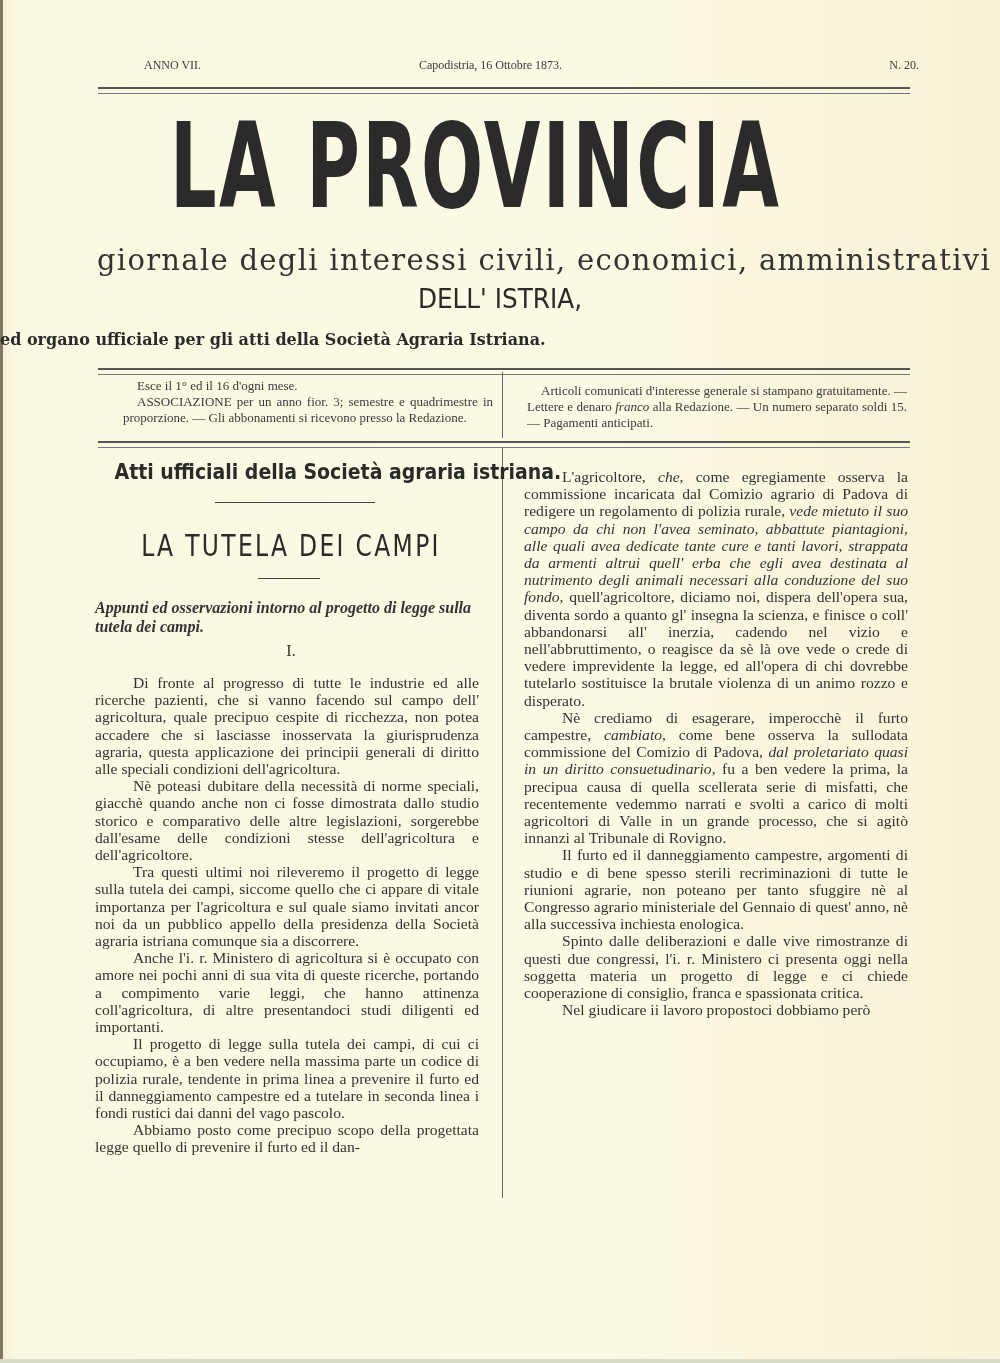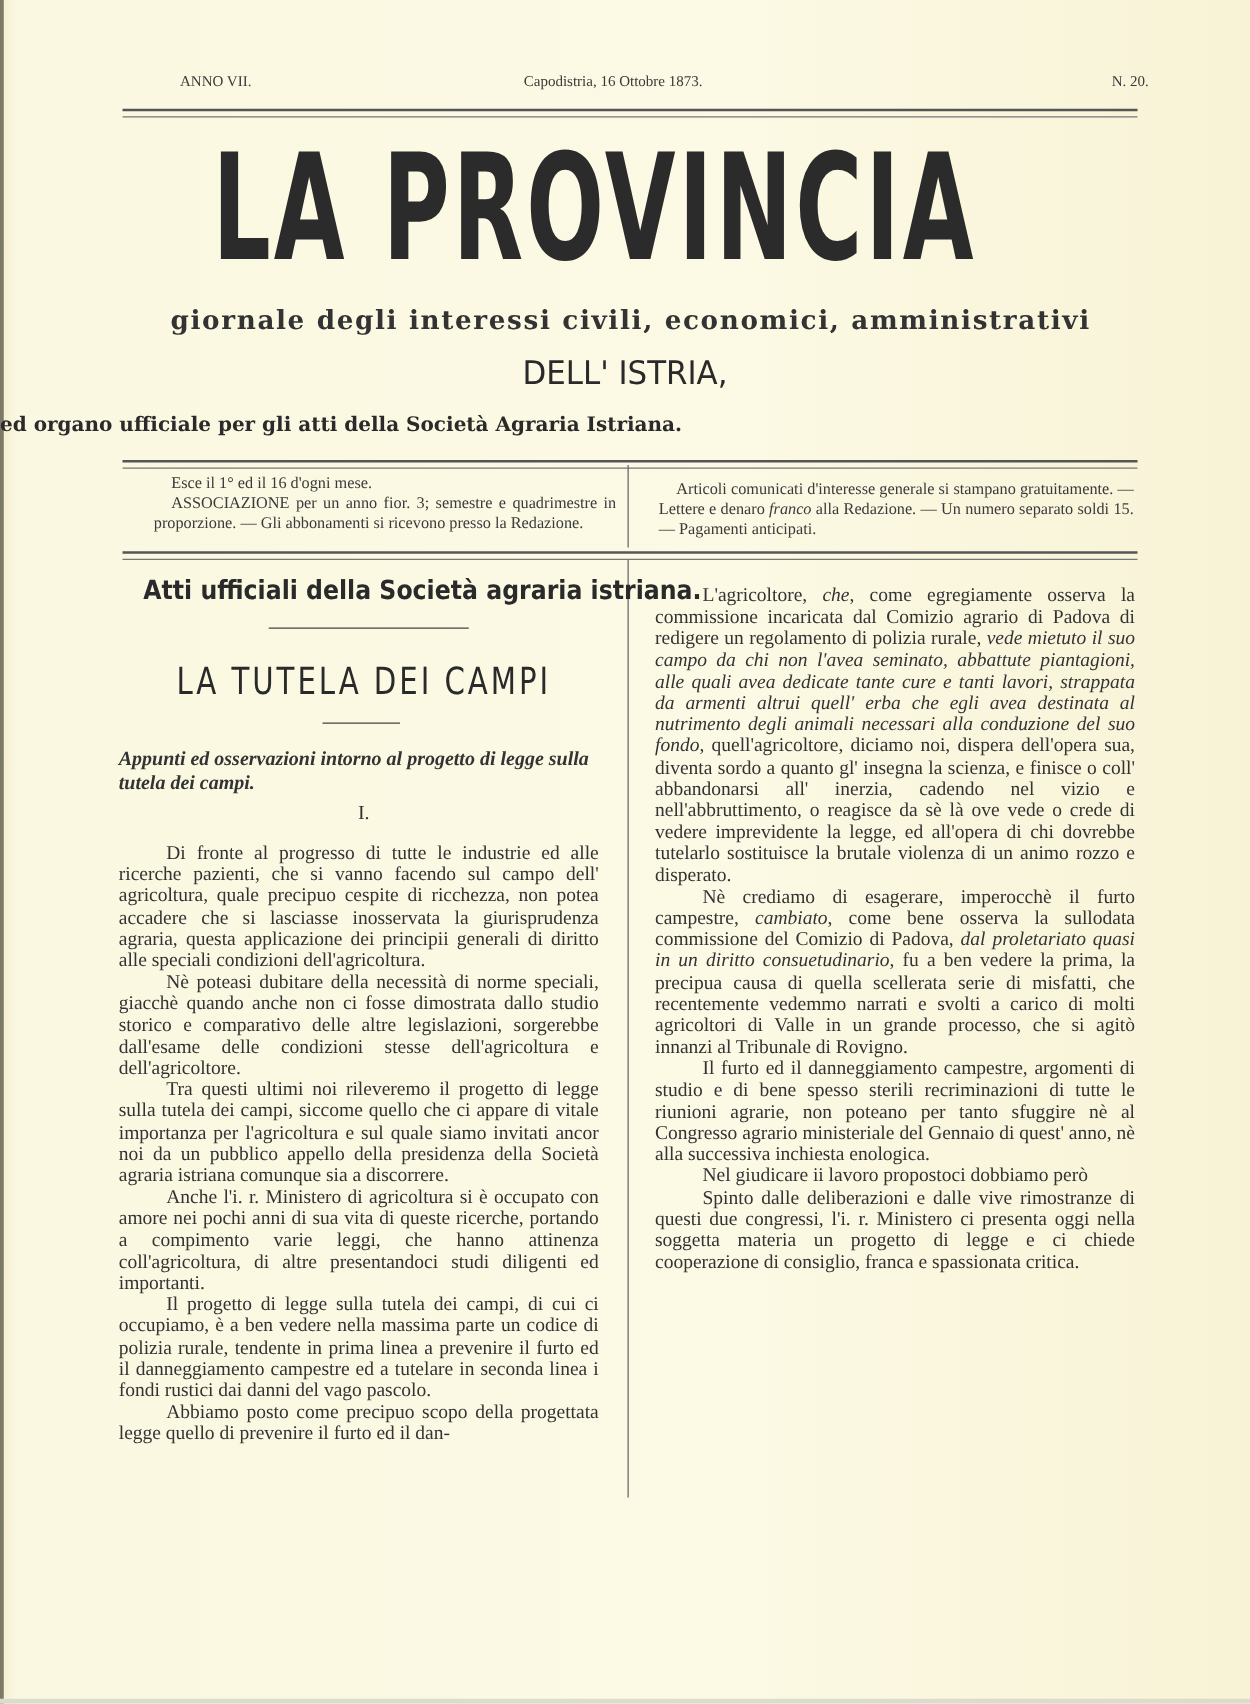--- a/index.html
+++ b/index.html
@@ -29,24 +29,23 @@
     border-top: 2px solid #555; border-bottom: 1px solid #777;
   }
 
   .masthead {
     position: absolute; top: 112px; left: 170px; width: 660px; height: 108px;
     font-family: "DejaVu Sans", sans-serif; font-weight: bold; color: #2b2b2b;
     font-size: 118px; line-height: 108px; letter-spacing: 4px;
     transform: scaleX(0.62); transform-origin: left top; white-space: nowrap;
   }
   .subtitle {
-    position: absolute; top: 243px; left: 97px; width: 815px; text-align: center;
-    font-family: "DejaVu Serif", serif; font-size: 21px; letter-spacing: 1.3px; color: #333;
+    position: absolute; top: 243px; left: 97px; width: 815px; text-align: left;
+    font-family: "DejaVu Serif", serif; font-size: 29px; letter-spacing: 1.3px; color: #333;
     white-space: nowrap;
-    font-weight: bold;
   }
   .istria {
     position: absolute; top: 284px; left: 0; width: 1000px; text-align: center;
     font-family: "DejaVu Sans", sans-serif; font-size: 26px; color: #2a2a2a;
     transform: scaleX(0.95);
   }
   .organo {
     position: absolute; top: 330px; left: 0; width: 1000px; text-align: left;
     font-family: "DejaVu Serif", serif; font-weight: bold; font-size: 16px; color: #2a2a2a;
   }
@@ -131,16 +130,16 @@
     <p class="ind">Tra questi ultimi noi rileveremo il progetto di legge sulla tutela dei campi, siccome quello che ci appare di vitale importanza per l'agricoltura e sul quale siamo invitati ancor noi da un pubblico appello della presidenza della Società agraria istriana comunque sia a discorrere.</p>
     <p class="ind">Anche l'i. r. Ministero di agricoltura si è occupato con amore nei pochi anni di sua vita di queste ricerche, portando a compimento varie leggi, che hanno attinenza coll'agricoltura, di altre presentandoci studi diligenti ed importanti.</p>
     <p class="ind">Il progetto di legge sulla tutela dei campi, di cui ci occupiamo, è a ben vedere nella massima parte un codice di polizia rurale, tendente in prima linea a prevenire il furto ed il danneggiamento campestre ed a tutelare in seconda linea i fondi rustici dai danni del vago pascolo.</p>
     <p class="ind">Abbiamo posto come precipuo scopo della progettata legge quello di prevenire il furto ed il dan-</p>
   </div>
 
   <div class="col col-right">
     <p class="ind"><span>L'agricoltore, </span><em>che</em><span>, come egregiamente osserva la commissione incaricata dal Comizio agrario di Padova di redigere un regolamento di polizia rurale, </span><em>vede mietuto il suo campo da chi non l'avea seminato, abbattute piantagioni, alle quali avea dedicate tante cure e tanti lavori, strappata da armenti altrui quell' erba che egli avea destinata al nutrimento degli animali necessari alla conduzione del suo fondo</em><span>, quell'agricoltore, diciamo noi, dispera dell'opera sua, diventa sordo a quanto gl' insegna la scienza, e finisce o coll' abbandonarsi all' inerzia, cadendo nel vizio e nell'abbruttimento, o reagisce da sè là ove vede o crede di vedere imprevidente la legge, ed all'opera di chi dovrebbe tutelarlo sostituisce la brutale violenza di un animo rozzo e disperato.</span></p>
     <p class="ind"><span>Nè crediamo di esagerare, imperocchè il furto campestre, </span><em>cambiato</em><span>, come bene osserva la sullodata commissione del Comizio di Padova, </span><em>dal proletariato quasi in un diritto consuetudinario</em><span>, fu a ben vedere la prima, la precipua causa di quella scellerata serie di misfatti, che recentemente vedemmo narrati e svolti a carico di molti agricoltori di Valle in un grande processo, che si agitò innanzi al Tribunale di Rovigno.</span></p>
     <p class="ind">Il furto ed il danneggiamento campestre, argomenti di studio e di bene spesso sterili recriminazioni di tutte le riunioni agrarie, non poteano per tanto sfuggire nè al Congresso agrario ministeriale del Gennaio di quest' anno, nè alla successiva inchiesta enologica.</p>
+    <p class="ind">Spinto dalle deliberazioni e dalle vive rimostranze di questi due congressi, l'i. r. Ministero ci presenta oggi nella soggetta materia un progetto di legge e ci chiede cooperazione di consiglio, franca e spassionata critica.</p>
     <p class="ind">Nel giudicare ii lavoro propostoci dobbiamo però</p>
-    <p class="ind">Spinto dalle deliberazioni e dalle vive rimostranze di questi due congressi, l'i. r. Ministero ci presenta oggi nella soggetta materia un progetto di legge e ci chiede cooperazione di consiglio, franca e spassionata critica.</p>
   </div>
 </div>
 
 </body></html>

